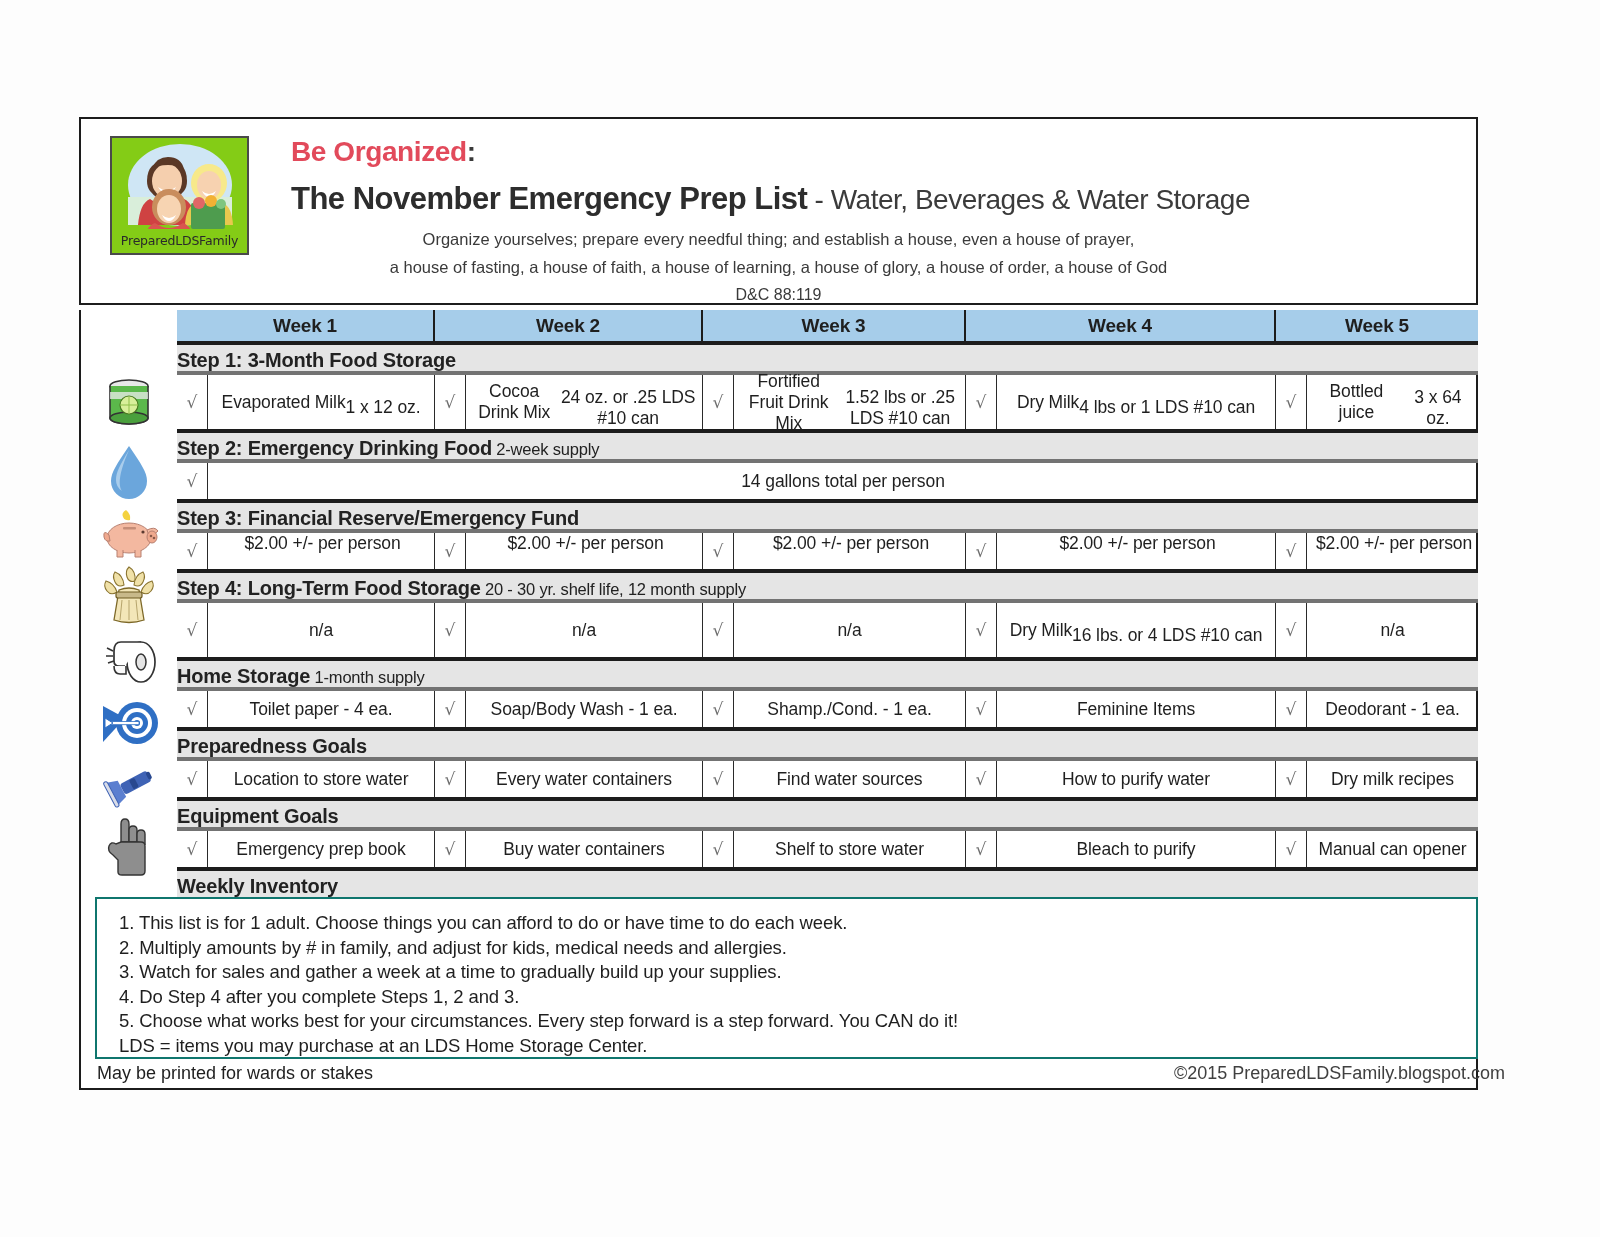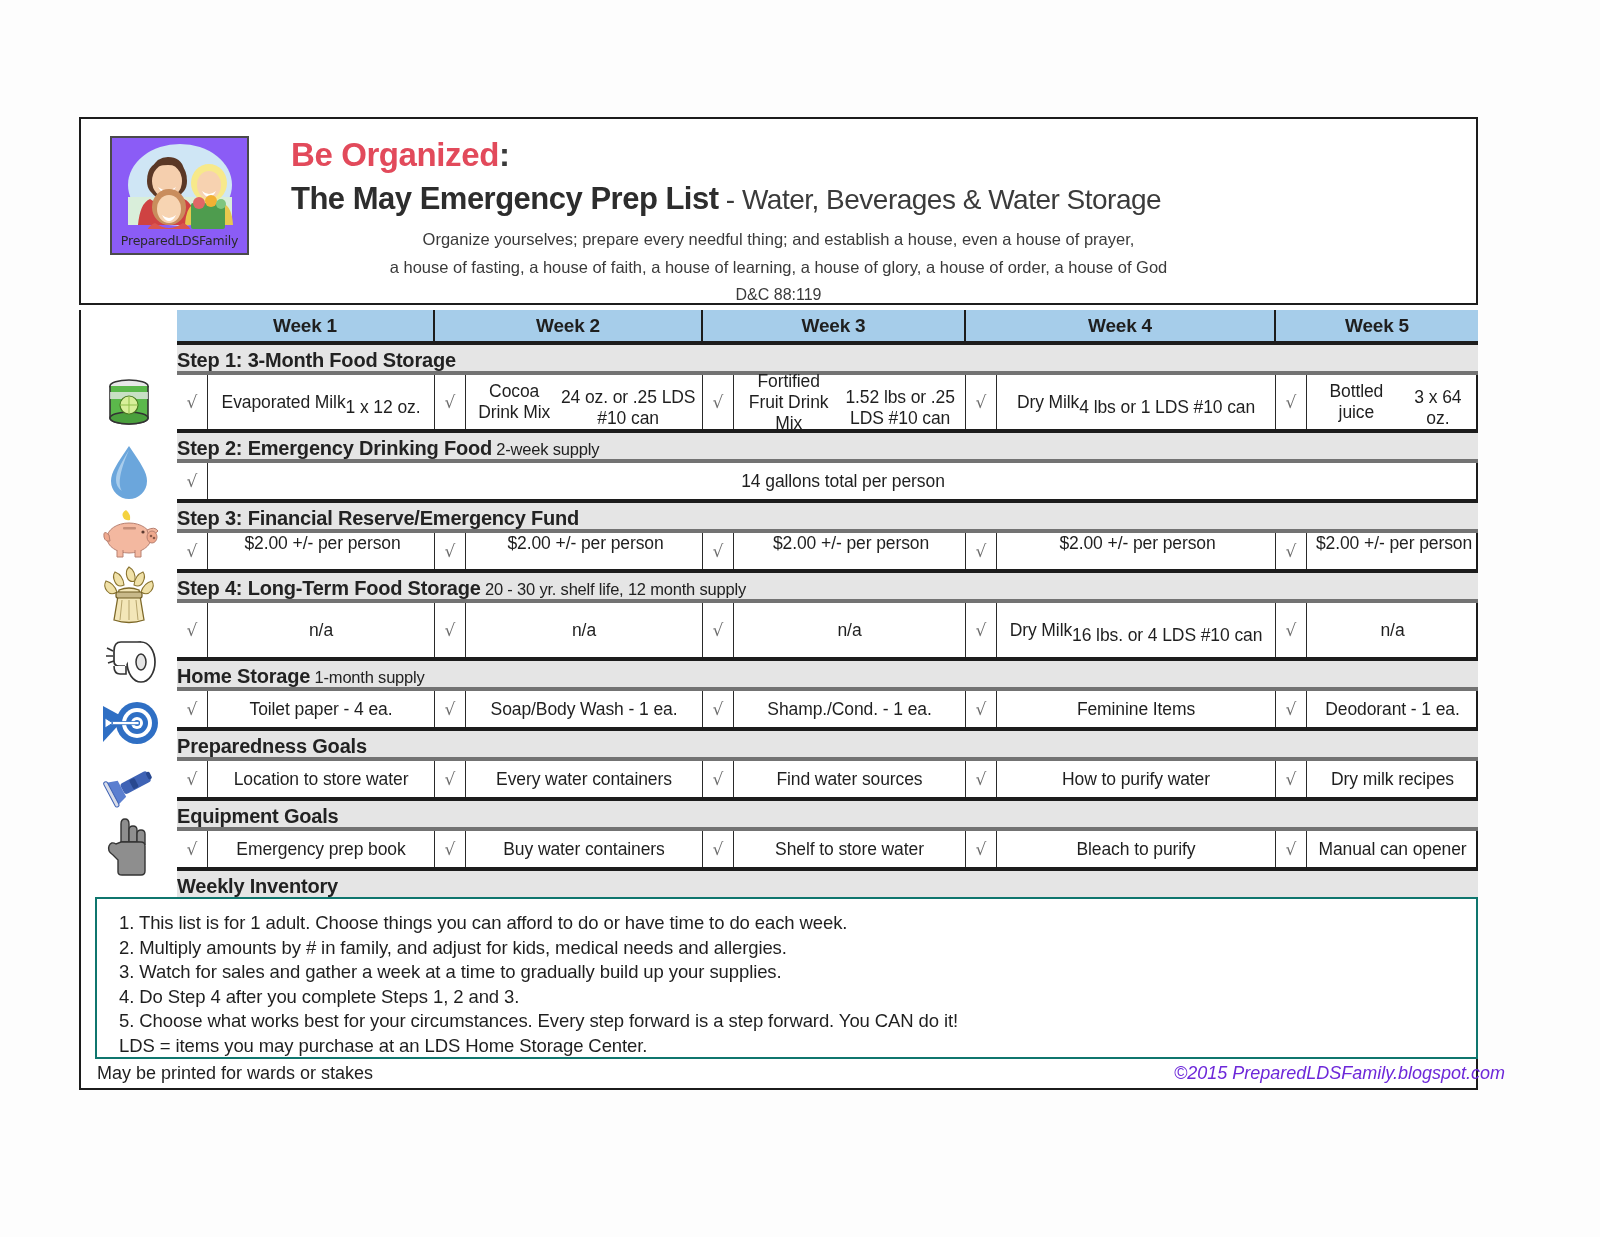--- a/index.html
+++ b/index.html
@@ -23,42 +23,42 @@
     left: 79px; top: 117px;
     width: 1399px; height: 188px;
     border: 2.5px solid #1c1c1c;
     background: #ffffff;
   }
   .logo-box {
     position: absolute;
     left: 29px; top: 17px;
     width: 139px; height: 119px;
     border: 2px solid #4a4a4a;
-    background: #8b5cf6;
+    background: #84cc16;
     overflow: hidden;
   }
   .logo-art {
     position: absolute;
     left: 5px; top: 3px;
     width: 127px; height: 88px;
   }
   .logo-caption {
     position: absolute;
     left: 0; bottom: 5px;
     width: 100%;
     text-align: center;
     font-size: 12.5px;
     letter-spacing: -0.2px;
     color: #2a2a2a;
     font-family: "DejaVu Sans", sans-serif;
   }
   .head-title1 {
     position: absolute;
     left: 210px; top: 17px;
-    font-size: 33px;
+    font-size: 28px;
     font-weight: bold;
     color: #e24a5b;
     letter-spacing: -0.4px;
   }
   .head-title1 .colon { color: #3a3a3a; }
   .head-title2 {
     position: absolute;
     left: 210px; top: 62px;
     font-size: 31px;
     letter-spacing: -0.5px;
@@ -189,22 +189,21 @@
   .footer-left {
     position: absolute;
     left: 97px; top: 1063px;
     font-size: 18px;
     color: #1f1f1f;
   }
   .footer-right {
     position: absolute;
     right: 95px; top: 1063px;
     font-size: 18px;
-    color: #6d28d9;
-    font-style: italic;
+    color: #404040;
   }
 </style>
 </head>
 <body>
 
 <div id="page">
 
   <div class="header-box">
 
     <div class="logo-box">
@@ -234,21 +233,21 @@
         <circle cx="104" cy="63" r="5" fill="#7ec67e"></circle>
       </svg>
       <div class="logo-caption">PreparedLDSFamily</div>
     </div>
 
     <div class="head-title1">
       <span>Be Organized</span><span class="colon">:</span>
     </div>
 
     <div class="head-title2">
-      <span class="bold">The May Emergency Prep List</span><span class="light"> - Water, Beverages &amp; Water Storage</span>
+      <span class="bold">The November Emergency Prep List</span><span class="light"> - Water, Beverages &amp; Water Storage</span>
     </div>
 
     <div class="head-sub l2">a house of fasting, a house of faith, a house of learning, a house of glory, a house of order, a house of God</div>
     <div class="head-sub l1">Organize yourselves; prepare every needful thing; and establish a house, even a house of prayer,</div>
     <div class="head-sub l3">D&amp;C 88:119</div>
   </div>
 
   <div class="body-box">
 
     <div class="icon-rail">

